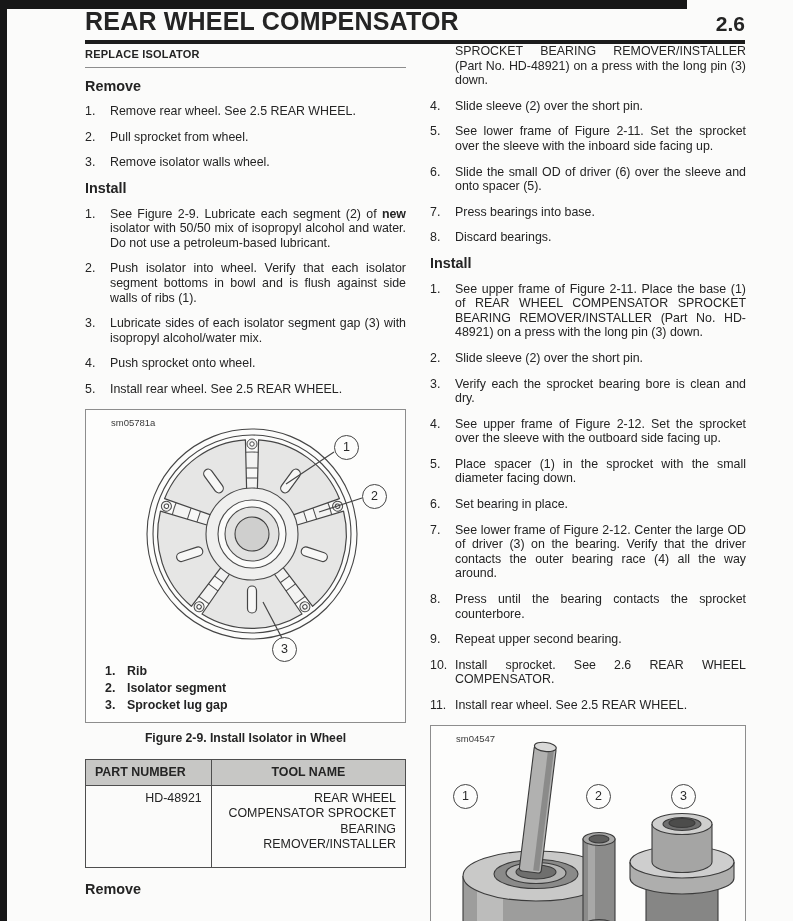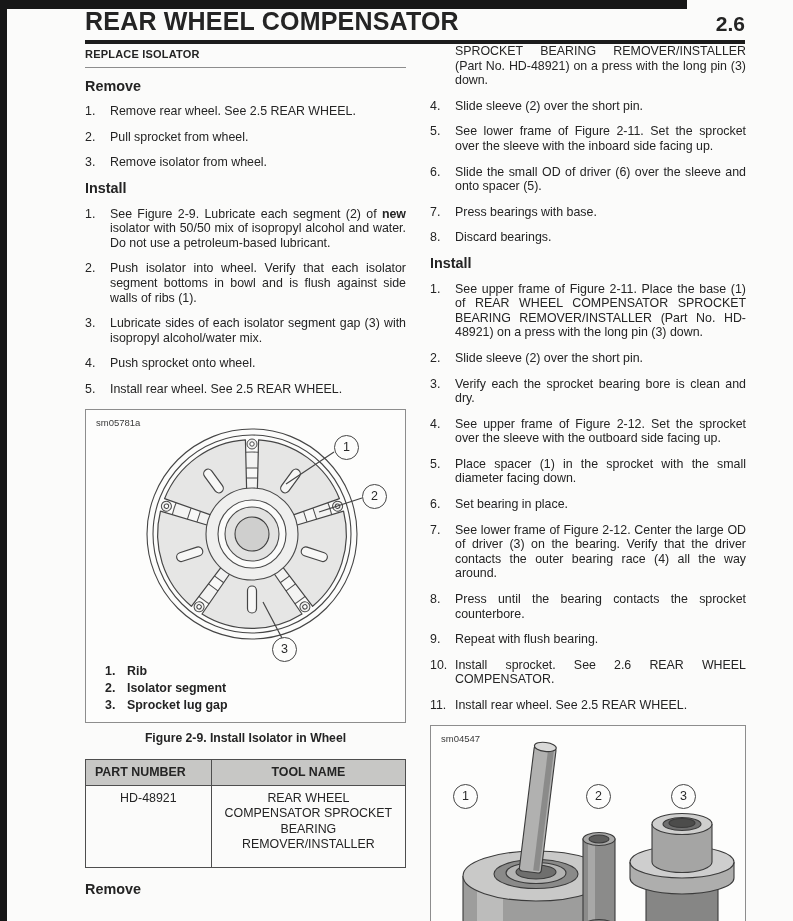--- a/index.html
+++ b/index.html
@@ -26,34 +26,34 @@
   h3.sub-heading{font-size:14.4px;font-weight:bold;margin:11px 0 1px 0;}
 
   ol.steps{list-style:none;margin:0;padding:0;}
   .step{display:flex;margin-top:11px;}
   .step-num{width:25px;flex:none;}
   .step-text{flex:1;text-align:justify;}
   .continuation{margin:4px 0 0 25px;text-align:justify;}
 
   .figure-box{border:1.2px solid #8d8d8d;background:#fdfdfc;margin-top:12px;}
   .fig-image{position:relative;}
-  .img-label{position:absolute;top:6px;left:10px;font-size:9.5px;color:#3a3a3a;}
+  .img-label{position:absolute;top:6px;left:25px;font-size:9.5px;color:#3a3a3a;}
   .callout{position:absolute;width:23px;height:23px;border:1.4px solid #454545;border-radius:50%;
            background:#fdfdfc;display:flex;align-items:center;justify-content:center;
            font-size:12.5px;color:#2a2a2a;}
   .fig-legend{padding:0 10px 9px 19px;font-weight:bold;}
   .legend-row .step-num{width:22px;}
   .legend-row{display:flex;margin-top:2.5px;}
   .fig-caption{text-align:center;font-weight:bold;font-size:12.2px;margin-top:8px;line-height:15px;}
 
   table.tool-table{width:100%;border-collapse:collapse;margin-top:13px;font-size:12.4px;}
   .tool-table th,.tool-table td{border:1.4px solid #4e4e4e;padding:3px 9px;margin-left:45px;}
   .tool-table th{background:#c7c7c5;font-weight:bold;height:19px;}
   .tool-table .part-col{width:115px;text-align:left;}
-  .tool-table td{vertical-align:top;text-align:center;line-height:15.5px;padding-top:5px;padding-bottom:14px;}
+  .tool-table td{vertical-align:top;text-align:right;line-height:15.5px;padding-top:5px;padding-bottom:14px;}
 
   svg{display:block;}
 </style>
 </head>
 <body>
 
 <div class="scan-edge-left"></div>
 <div class="scan-edge-top"></div>
 
 <header class="page-header">
@@ -76,21 +76,21 @@
         <span class="step-text">Remove rear wheel. See 2.5 REAR WHEEL.</span>
       </li>
 
       <li class="step">
         <span class="step-num">2.</span>
         <span class="step-text">Pull sprocket from wheel.</span>
       </li>
 
       <li class="step">
         <span class="step-num">3.</span>
-        <span class="step-text">Remove isolator from wheel.</span>
+        <span class="step-text">Remove isolator walls wheel.</span>
       </li>
     </ol>
 
   <h3 class="sub-heading">Install</h3>
   <ol class="steps">
 
       <li class="step">
         <span class="step-num">1.</span>
         <span class="step-text"><span>See Figure 2-9. Lubricate each segment (2) of </span><span style="font-weight: bold;">new</span><span> isolator with 50/50 mix of isopropyl alcohol and water. Do not use a petroleum-based lubricant.</span></span>
       </li>
@@ -254,21 +254,21 @@
         <span class="step-text">See lower frame of Figure 2-11. Set the sprocket over the sleeve with the inboard side facing up.</span>
       </li>
 
       <li class="step">
         <span class="step-num">6.</span>
         <span class="step-text">Slide the small OD of driver (6) over the sleeve and onto spacer (5).</span>
       </li>
 
       <li class="step">
         <span class="step-num">7.</span>
-        <span class="step-text">Press bearings with base.</span>
+        <span class="step-text">Press bearings into base.</span>
       </li>
 
       <li class="step">
         <span class="step-num">8.</span>
         <span class="step-text">Discard bearings.</span>
       </li>
     </ol>
 
   <h3 class="sub-heading">Install</h3>
   <ol class="steps">
@@ -308,21 +308,21 @@
         <span class="step-text">See lower frame of Figure 2-12. Center the large OD of driver (3) on the bearing. Verify that the driver contacts the outer bearing race (4) all the way around.</span>
       </li>
 
       <li class="step">
         <span class="step-num">8.</span>
         <span class="step-text">Press until the bearing contacts the sprocket counterbore.</span>
       </li>
 
       <li class="step">
         <span class="step-num">9.</span>
-        <span class="step-text">Repeat with flush bearing.</span>
+        <span class="step-text">Repeat upper second bearing.</span>
       </li>
 
       <li class="step">
         <span class="step-num">10.</span>
         <span class="step-text">Install sprocket. See 2.6 REAR WHEEL COMPENSATOR.</span>
       </li>
 
       <li class="step">
         <span class="step-num">11.</span>
         <span class="step-text">Install rear wheel. See 2.5 REAR WHEEL.</span>

